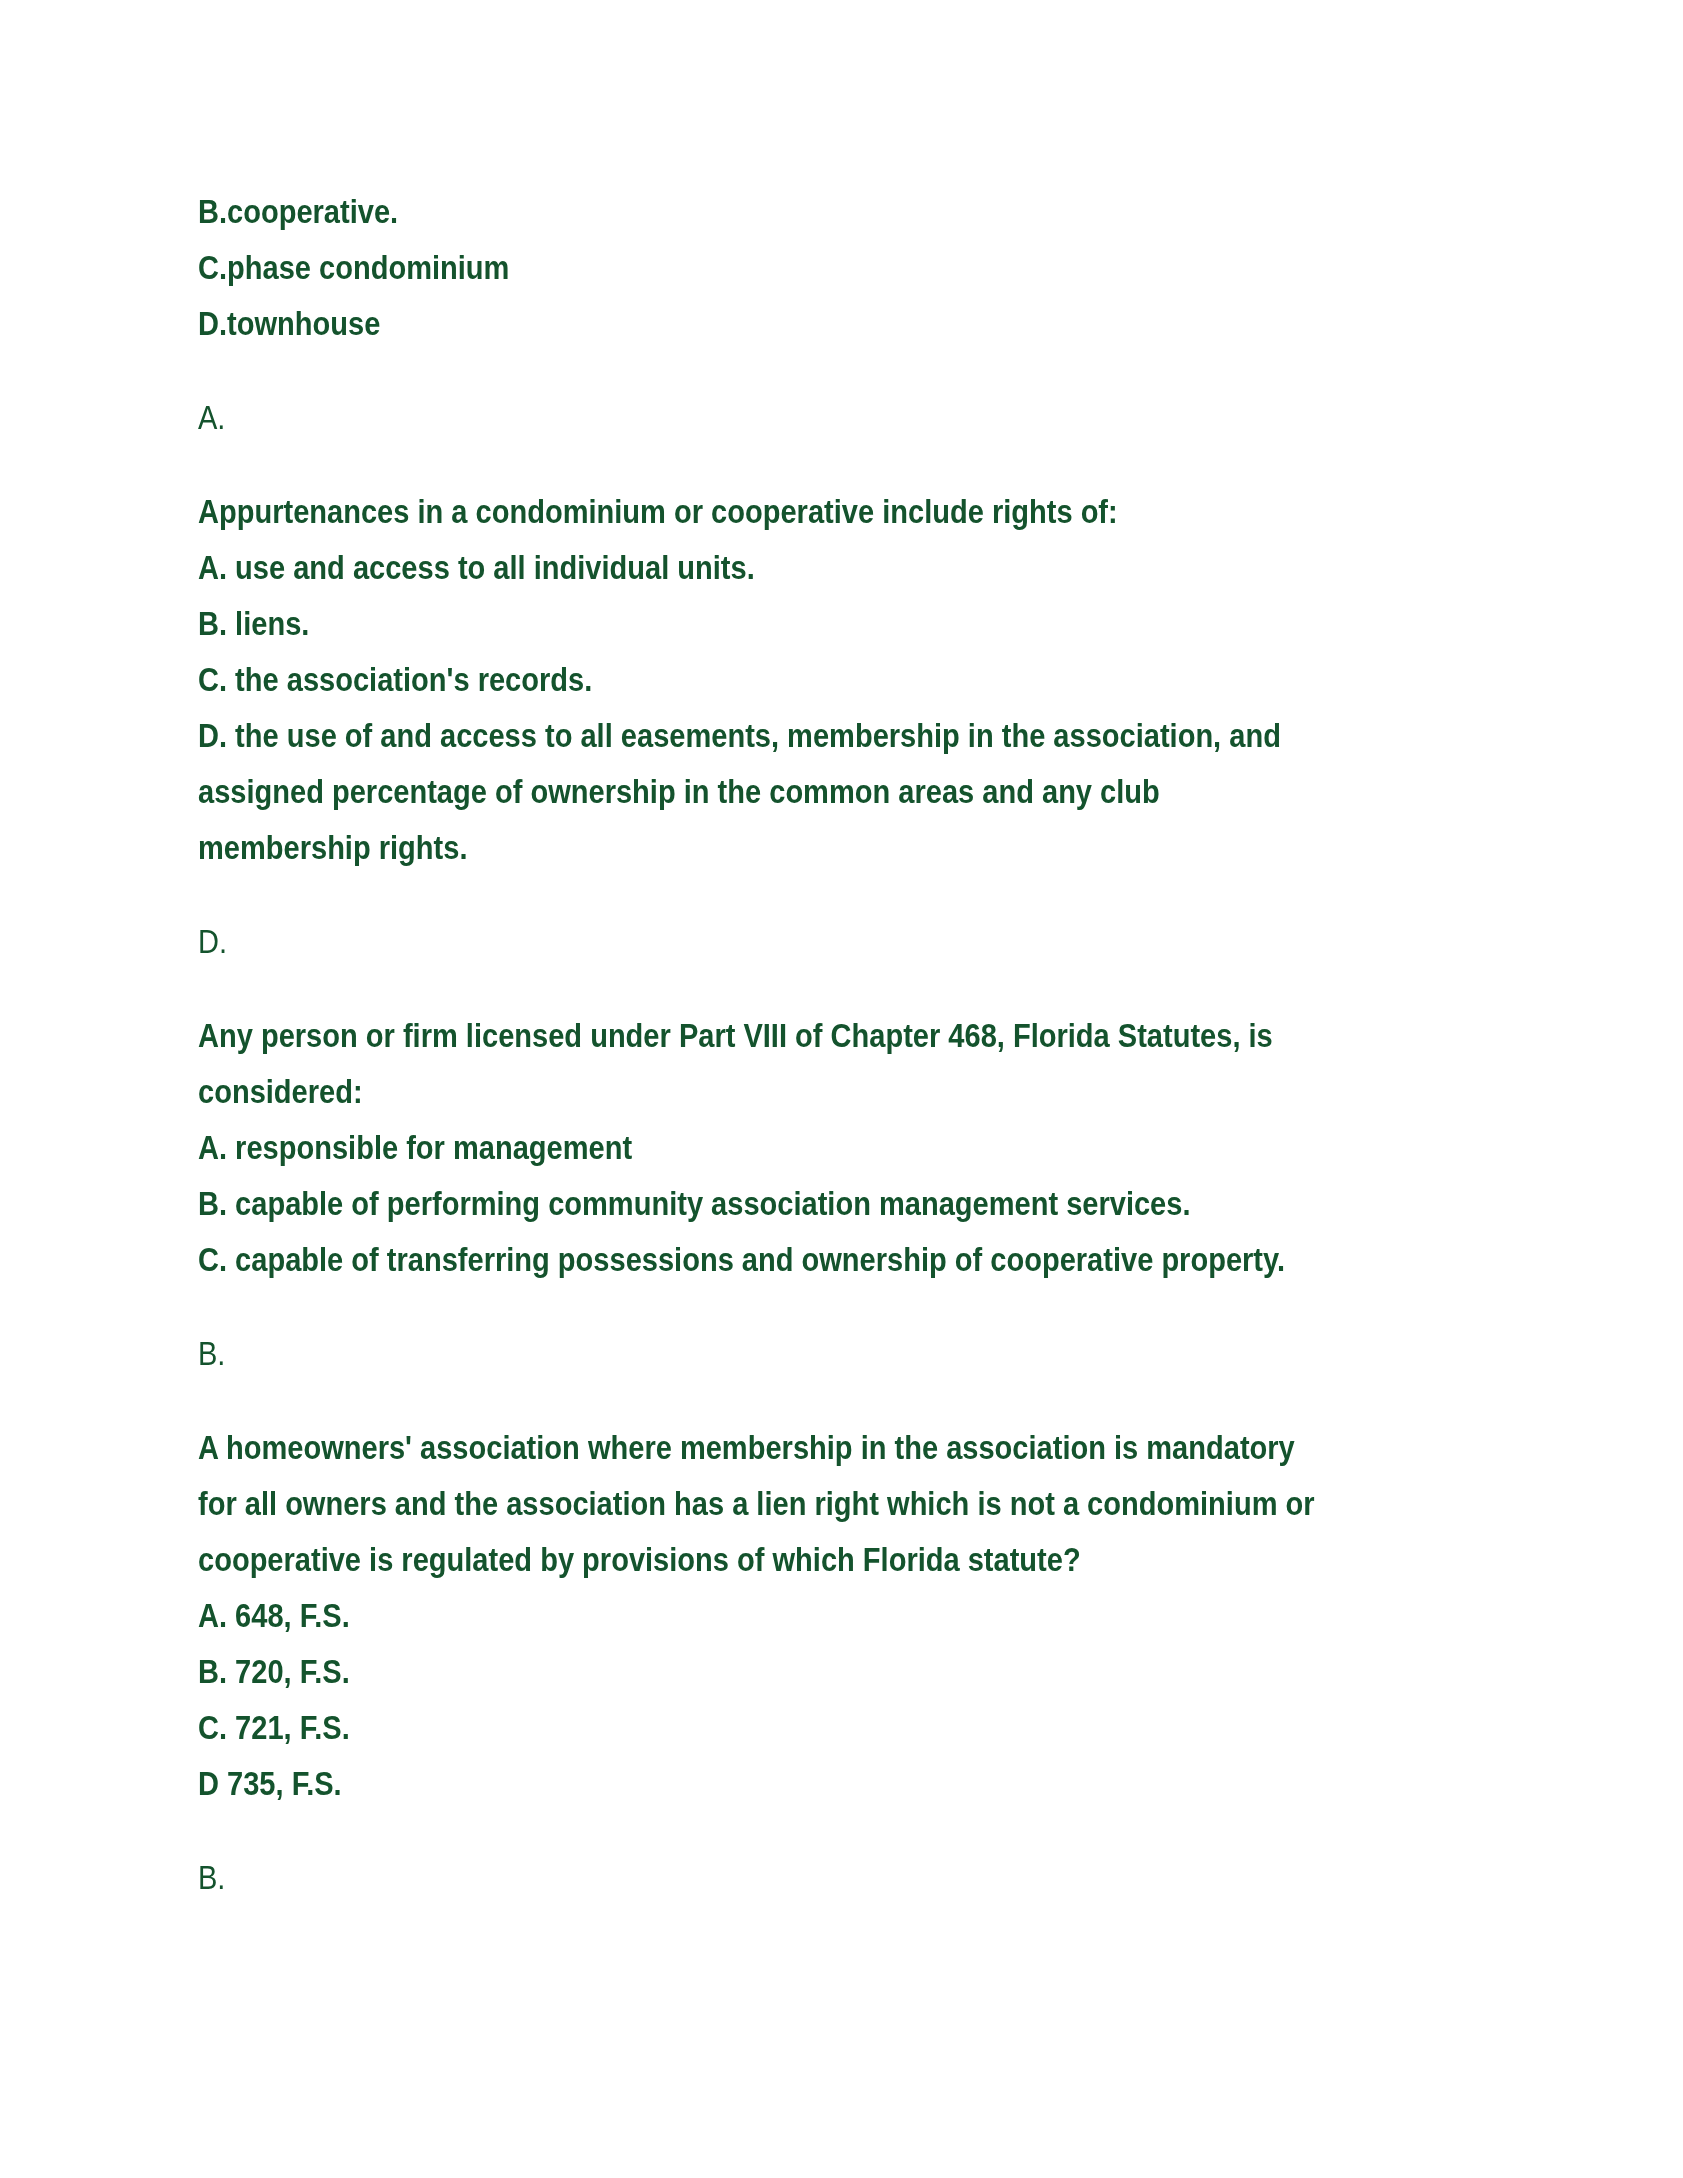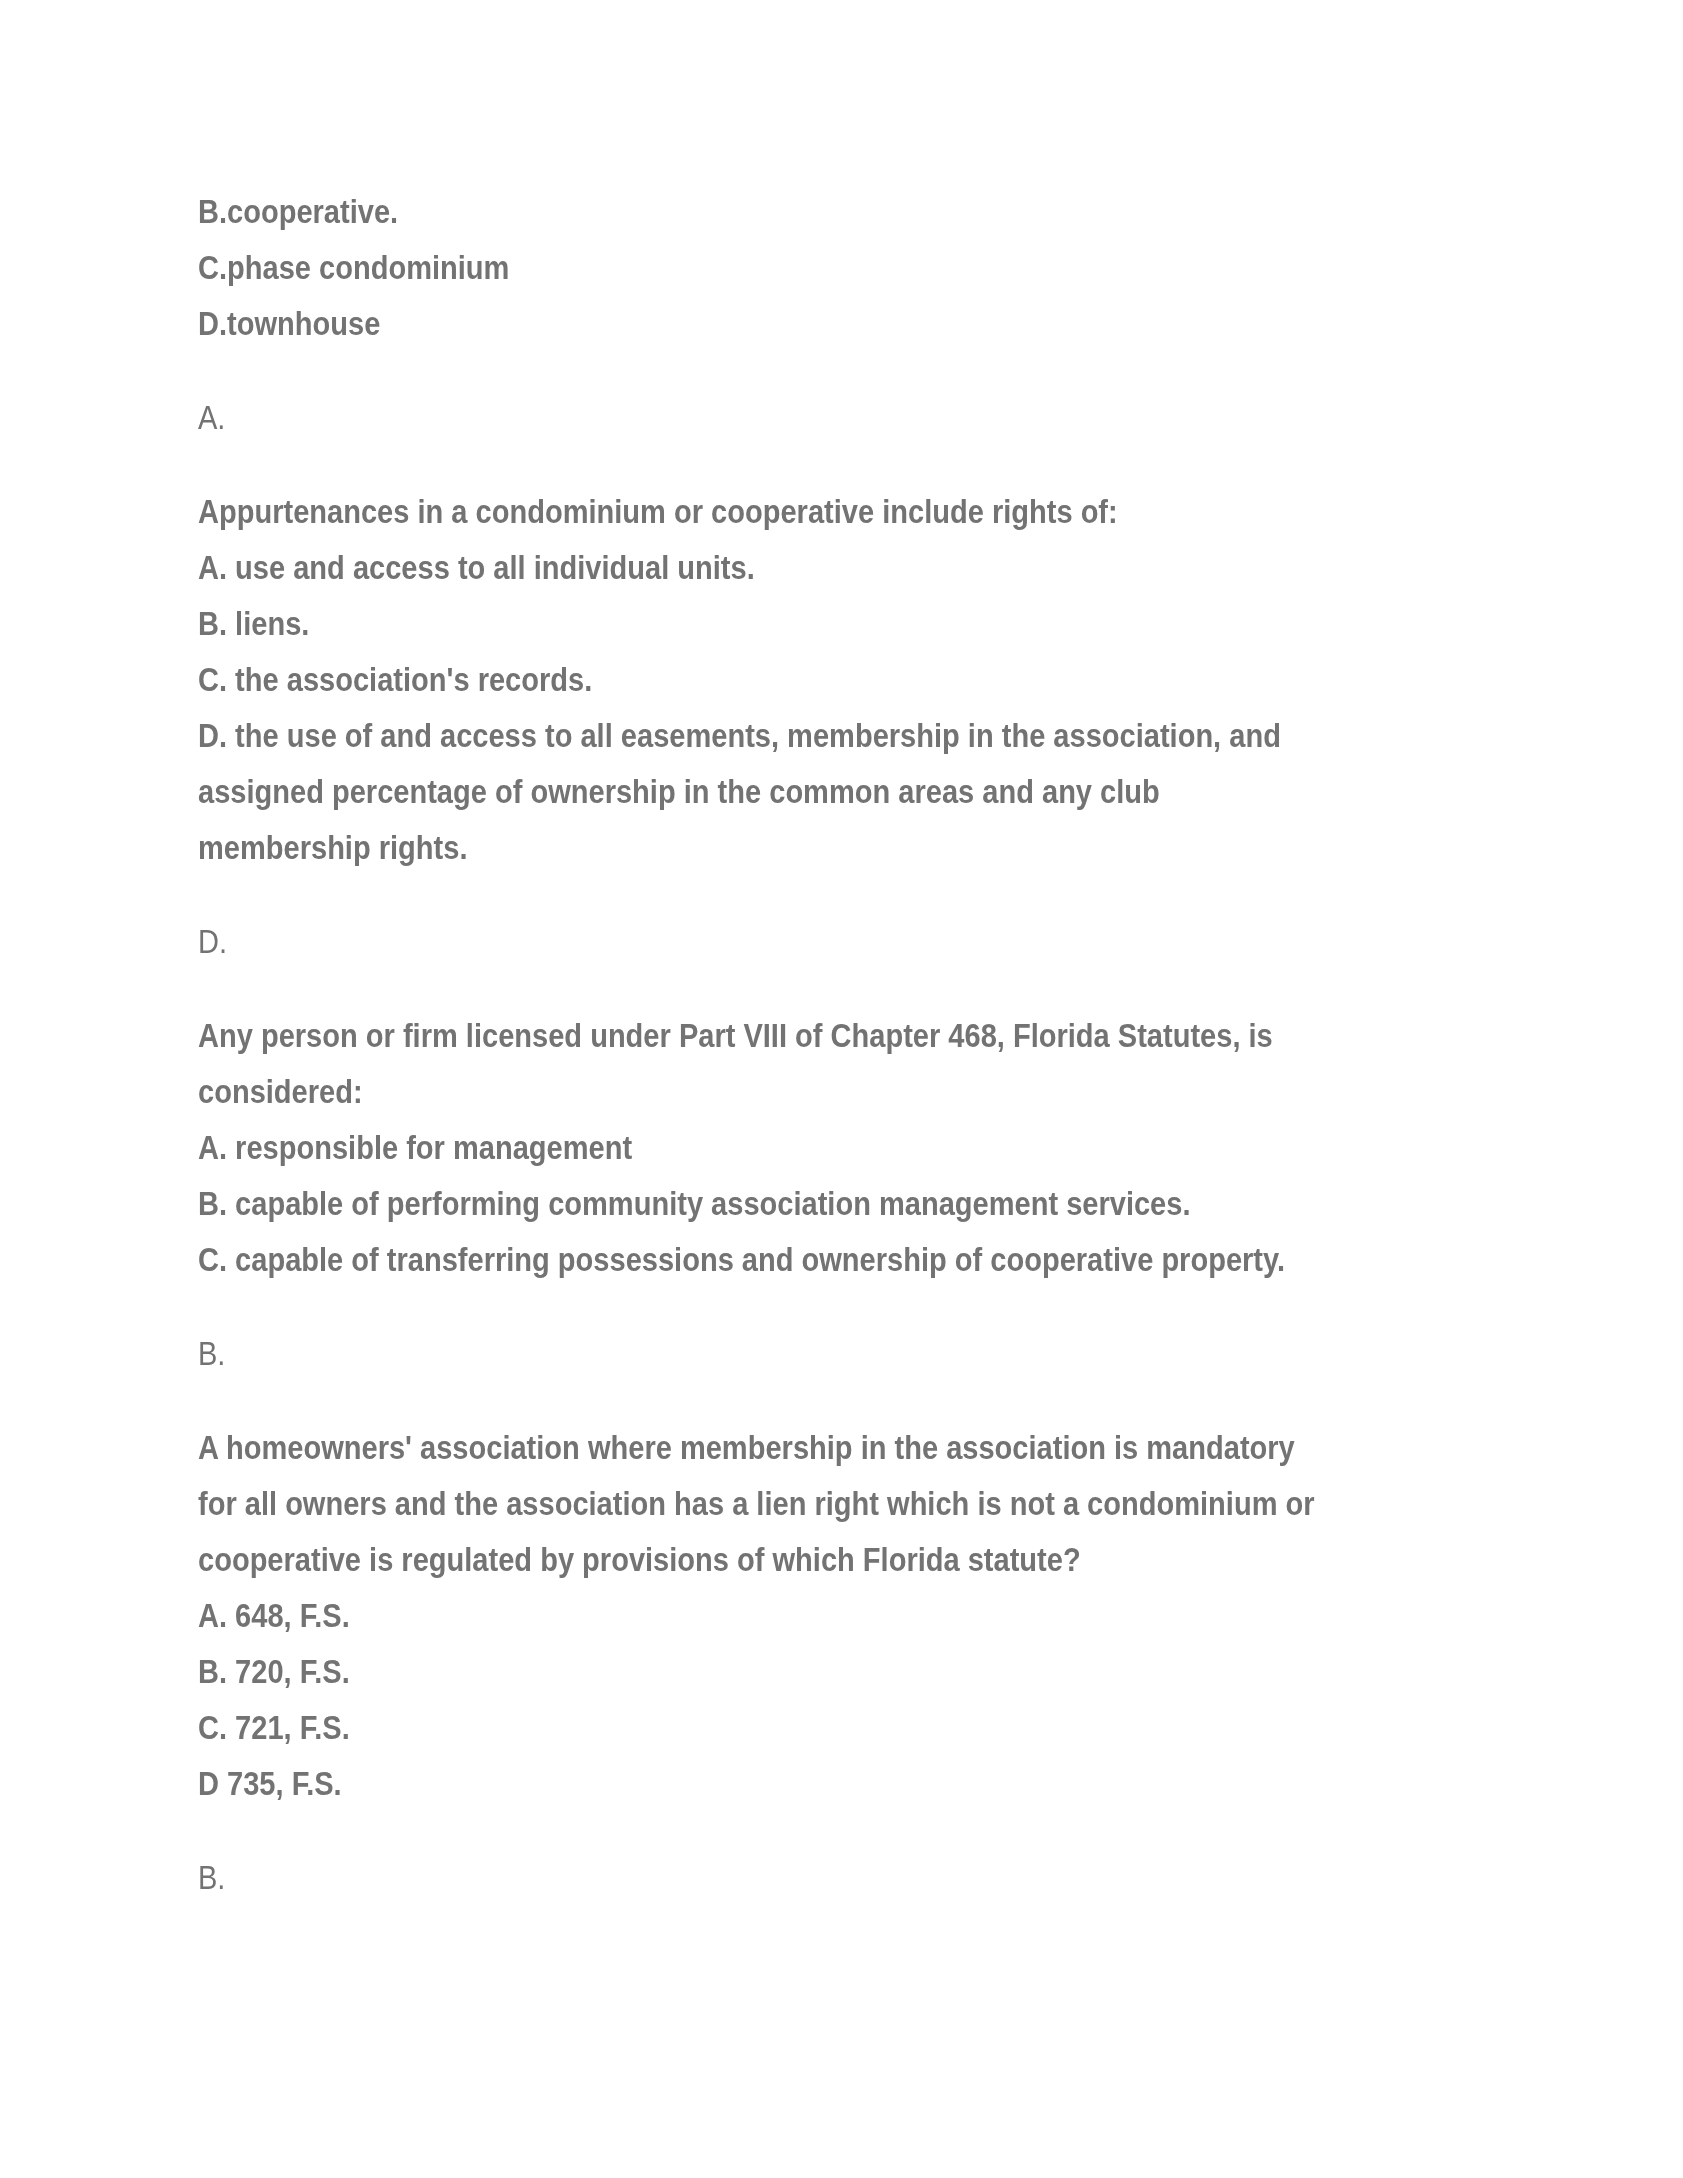--- a/index.html
+++ b/index.html
@@ -3,21 +3,21 @@
 <meta charset="utf-8">
 <style>
   html, body { margin: 0; padding: 0; background: #ffffff; }
   body { width: 1683px; height: 2178px; overflow: hidden; }
   .page {
     box-sizing: border-box;
     width: 1683px;
     height: 2178px;
     padding: 184px 149px 8px 198px;
     font-family: "Liberation Sans", "DejaVu Sans", sans-serif;
-    color: #737373;
+    color: #14532d;
     background: #ffffff;
   }
   .block { margin: 0 0 38px 0; }
   .line {
     font-size: 33px;
     line-height: 56px;
     font-weight: 700;
     white-space: nowrap;
     transform: scaleX(0.88);
     transform-origin: 0 50%;

